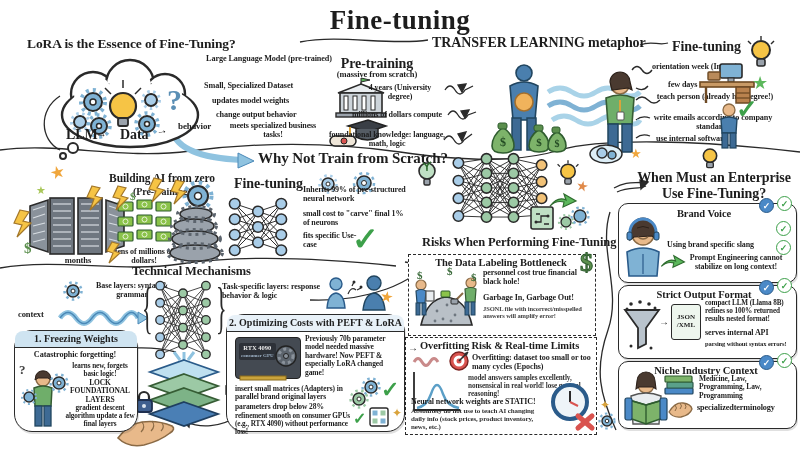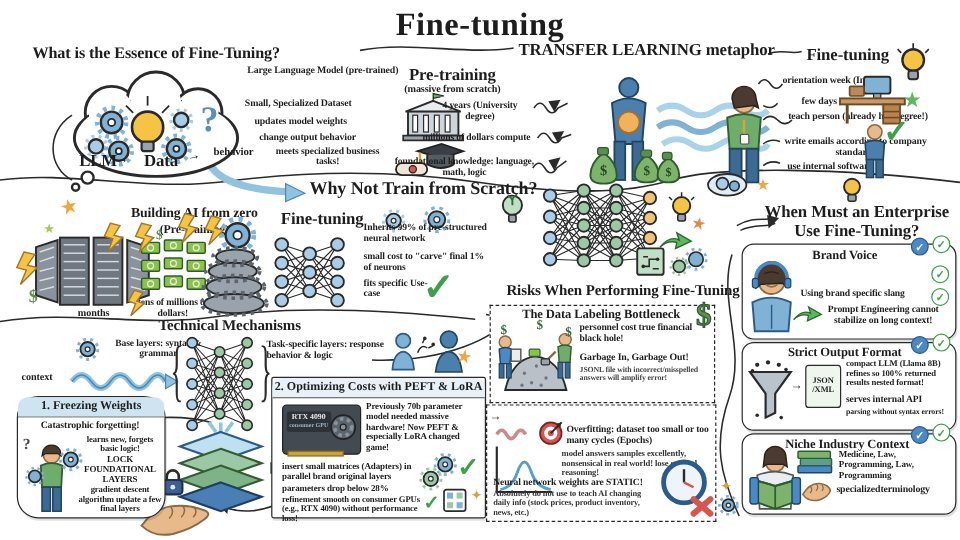--- a/index.html
+++ b/index.html
@@ -70,21 +70,21 @@
     <path d="M228,368 C250,372 258,368 262,366"></path>
       <polygon points="228,368 236,364 236,372" fill="#2a2a2a" transform="rotate(180 232 368)"></polygon>
     <path d="M226,390 C246,396 254,392 260,390"></path>
       <polygon points="226,390 234,386 234,394" fill="#2a2a2a" transform="rotate(180 230 390)"></polygon>
     <path d="M240,415 C220,428 200,428 186,422"></path>
       <polygon points="182,420 190,418 189,427" fill="#2a2a2a"></polygon>
   </svg>
 
   <div class="t f27 c" style="left:280px;top:5px;width:240px">Fine-tuning</div>
 
-  <div class="t f135" style="left:27px;top:36px;width:270px">What is the Essence of Fine-Tuning?</div>
+  <div class="t f135" style="left:27px;top:36px;width:270px">LoRA is the Essence of Fine-Tuning?</div>
 
   <svg style="left:55px;top:60px" width="150" height="96" viewBox="0 0 150 96">
     <circle cx="38" cy="34" r="22" fill="#fff" stroke="#2a2a2a" stroke-width="2.4"></circle>
     <circle cx="75" cy="24" r="24" fill="#fff" stroke="#2a2a2a" stroke-width="2.4"></circle>
     <circle cx="110" cy="34" r="20" fill="#fff" stroke="#2a2a2a" stroke-width="2.4"></circle>
     <ellipse cx="75" cy="55" rx="68" ry="32" fill="#fff" stroke="#2a2a2a" stroke-width="2.4"></ellipse>
     <circle cx="38" cy="34" r="19" fill="#fff"></circle>
       <circle cx="75" cy="26" r="21" fill="#fff"></circle>
       <circle cx="110" cy="34" r="17" fill="#fff"></circle>
     <ellipse cx="75" cy="52" rx="65" ry="29" fill="#fff"></ellipse>
@@ -570,20 +570,21 @@
     <span class="t" style="left:38px;top:10px;font-size:11px;color:#3a6a3a">$</span>
     <span class="t" style="left:62px;top:16px;font-size:11px;color:#3a6a3a">$</span>
     <div class="t f78 f8" style="left:74px;top:14px;width:106px">personnel cost true financial black hole!</div>
     <div class="t f82" style="left:74px;top:38px;width:108px">Garbage In, Garbage Out!</div>
     <div class="t f65" style="left:74px;top:50px;width:108px;color:#444">JSONL file with incorrect/misspelled answers will amplify error!</div>
   </div>
   <span class="t" style="left:580px;top:248px;font-size:26px;color:#5b8f4d;-webkit-text-stroke:1px #2f5c2f">$</span>
 
   <div class="dashbox" style="left:405px;top:337px;width:190px;height:96px">
     <span class="t f10" style="left:2px;top:4px">→</span>
+    <div class="t f105" style="left:14px;top:2px;width:175px">Overfitting Risk &amp; Real-time Limits</div>
     <svg style="left:6px;top:16px" width="34" height="14" viewBox="0 0 34 14" fill="none">
       <path d="M2,8 q4,-7 8,0 t8,0 t8,0" stroke="#c98a8a" stroke-width="3"></path>
     </svg>
     <svg style="left:42px;top:12px" width="22" height="22" viewBox="0 0 22 22">
       <circle cx="11" cy="11" r="9" fill="#d9534f" stroke="#7a2220" stroke-width="1.4"></circle>
       <circle cx="11" cy="11" r="5.5" fill="#fff"></circle>
       <circle cx="11" cy="11" r="2.5" fill="#d9534f"></circle>
       <line x1="11" y1="11" x2="20" y2="2" stroke="#2a2a2a" stroke-width="1.6"></line>
       <polygon points="20,2 16,3 19,6" fill="#2a2a2a"></polygon>
     </svg>
@@ -694,21 +695,21 @@
         <circle cx="38" cy="16" r="8.5" fill="none" stroke="#7fb2d4" stroke-width="2.4" stroke-dasharray="2.5 3.5"></circle>
         <circle cx="38" cy="16" r="2" fill="#fff" stroke="#2a2a2a"></circle>
       <circle cx="8" cy="30" r="5" fill="#7fb2d4" stroke="#2a2a2a" stroke-width="1.5"></circle>
         <circle cx="8" cy="30" r="7" fill="none" stroke="#7fb2d4" stroke-width="2" stroke-dasharray="2 3"></circle>
     </svg>
     <div class="t f72 c" style="left:50px;top:31px;width:70px">learns new, forgets basic logic!</div>
     <div class="t f72 c" style="left:48px;top:73px;width:74px">gradient descent algorithm update a few final layers</div>
     <div class="t f75 c" style="left:48px;top:48px;width:74px">LOCK FOUNDATIONAL LAYERS</div>
   </div>
 
-  <div class="box" style="left:226px;top:314px;width:177px;height:116px;border-radius:2px">
+  <div class="box" style="left:226px;top:314px;width:177px;height:116px;border-radius:18px">
     <div class="hdrbar f10" style="height:16px;line-height:16px;background:#e8f1f8"><span>2. Optimizing Costs with PEFT &amp; LoRA</span></div>
     <div class="gpu" style="left:8px;top:22px">
       <span class="badge"><span>RTX 4090</span><br><span style="font-size:5px;color:#9fb4c9">consumer GPU</span></span>
       <svg style="left:38px;top:6px" width="24" height="24" viewBox="0 0 24 24">
         <circle cx="12" cy="12" r="10" fill="#5c646d" stroke="#222" stroke-width="1.4"></circle>
         <circle cx="12" cy="12" r="7" fill="none" stroke="#8a929b" stroke-width="3" stroke-dasharray="3 3"></circle>
         <circle cx="12" cy="12" r="2.5" fill="#8a929b" stroke="#222"></circle>
       </svg>
       <svg style="left:0;top:38px" width="64" height="6" viewBox="0 0 64 6">
           <rect x="4" y="0" width="46" height="4" fill="#c9a33c" stroke="#8a6a1a"></rect>

